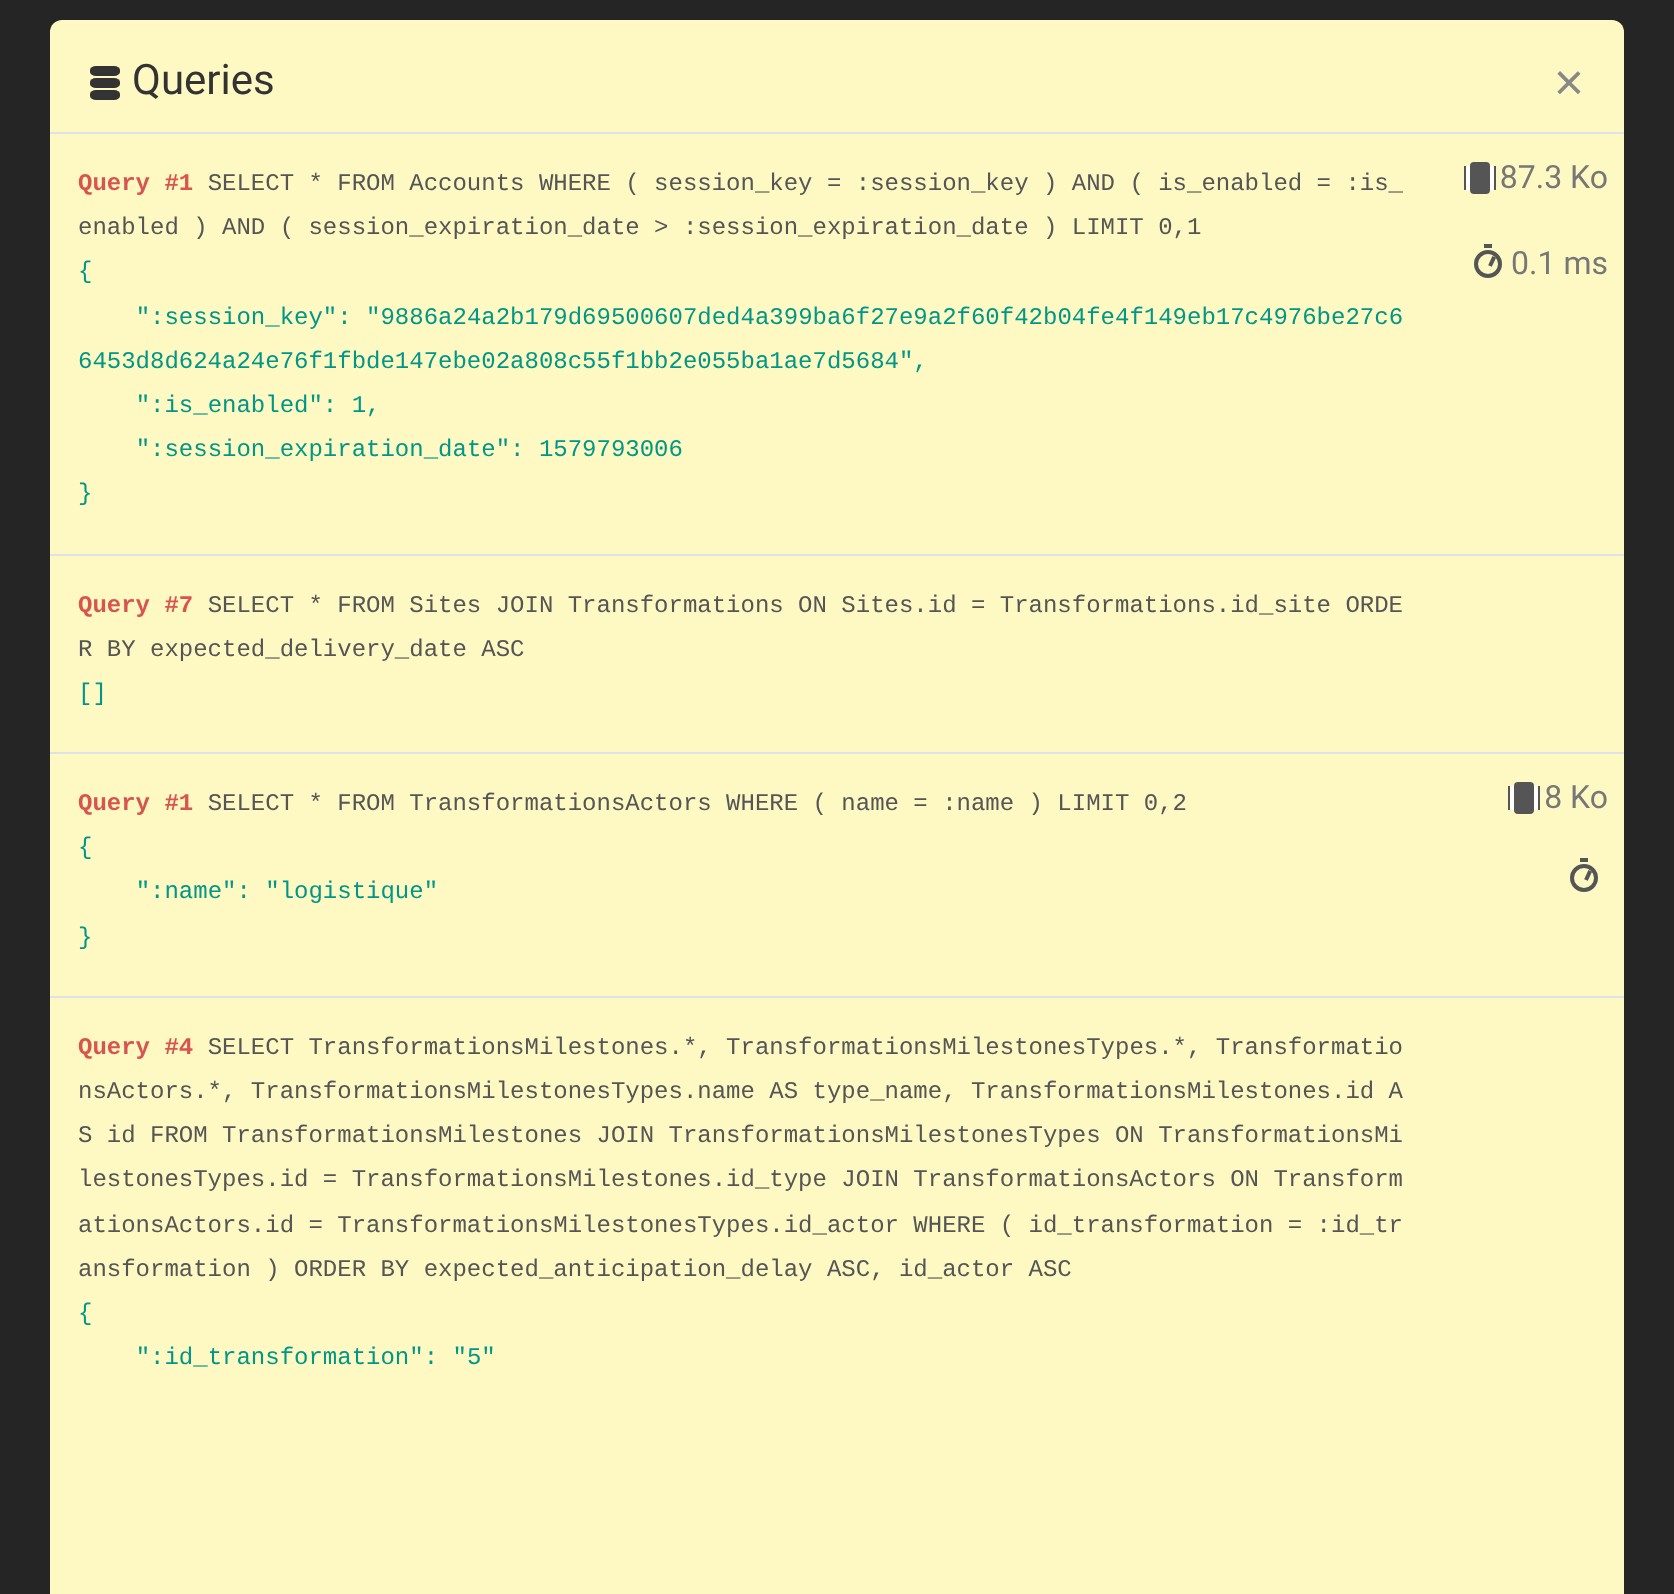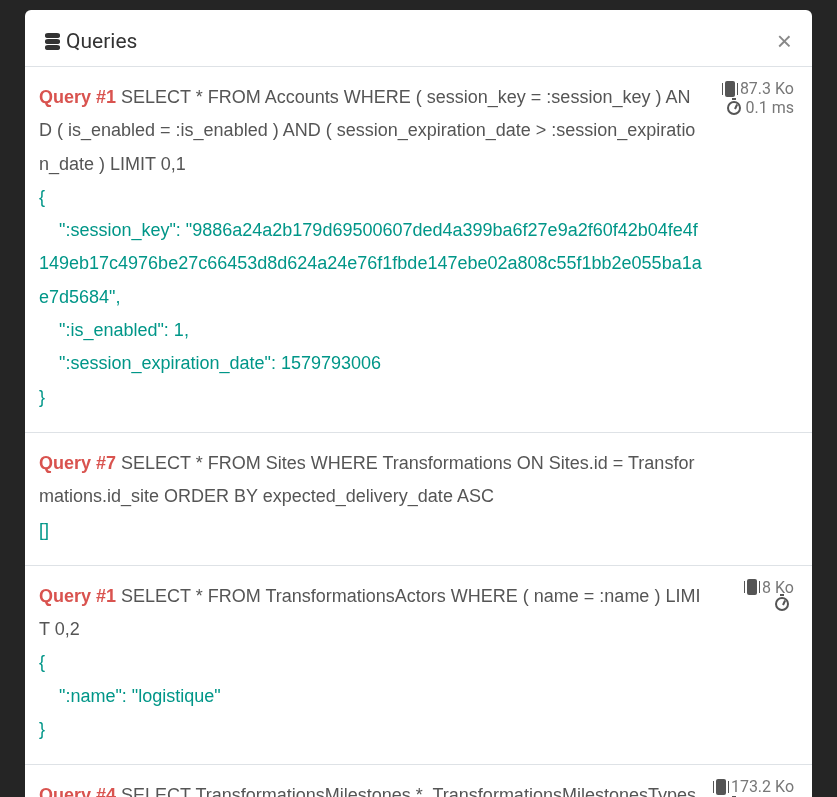--- a/index.html
+++ b/index.html
@@ -15,21 +15,21 @@
       position: absolute;
       inset: 0;
       background: rgba(0,0,0,0.5);
     }
     .modal {
       position: absolute;
       top: 10px;
       left: 25px;
       right: 25px;
       bottom: 0;
-      background: #ffffff;
+      background: #fef9c3;
       border-radius: 6px 6px 0 0;
       display: flex;
       flex-direction: column;
       overflow: hidden;
     }
     .modal-header {
       display: flex;
       align-items: center;
       padding: 18px 20px 12px 20px;
       border-bottom: 1px solid #dee2e6;
@@ -69,45 +69,45 @@
       flex: 1;
       overflow-y: auto;
       padding: 0;
     }
     .query-block {
       padding: 14px 20px 18px 14px;
       border-bottom: 1px solid #dee2e6;
       position: relative;
     }
     .query-content {
-      font-family: Liberation Sans, sans-serif;
-      font-size: 18px;
+      font-family: Liberation Mono, monospace;
+      font-size: 12px;
       line-height: 1.85;
       white-space: pre-wrap;
       word-break: break-all;
       padding-right: 90px;
     }
     .query-label {
       color: #d9534f;
       font-weight: bold;
     }
     .query-sql {
       color: #555;
     }
     .query-params {
       color: #009688;
     }
     .metrics {
       position: absolute;
       top: 12px;
-      right: 18px;
+      right: 8px;
       text-align: right;
       display: flex;
       flex-direction: column;
-      gap: 0;
+      gap: 24px;
       align-items: flex-end;
     }
     .metric {
       display: flex;
       align-items: center;
       gap: 5px;
       color: #777;
       font-size: 16px;
       white-space: nowrap;
     }
@@ -190,21 +190,21 @@
       </div>
       <div class="query-content"><span class="query-label">Query #1</span> <span class="query-sql">SELECT * FROM Accounts WHERE ( session_key = :session_key ) AND ( is_enabled = :is_enabled ) AND ( session_expiration_date &gt; :session_expiration_date ) LIMIT 0,1</span>
 <span class="query-params">{
     ":session_key": "9886a24a2b179d69500607ded4a399ba6f27e9a2f60f42b04fe4f149eb17c4976be27c66453d8d624a24e76f1fbde147ebe02a808c55f1bb2e055ba1ae7d5684",
     ":is_enabled": 1,
     ":session_expiration_date": 1579793006
 }</span></div>
     </div>
 
     <div class="query-block">
-      <div class="query-content"><span class="query-label">Query #7</span> <span class="query-sql">SELECT * FROM Sites WHERE Transformations ON Sites.id = Transformations.id_site ORDER BY expected_delivery_date ASC</span>
+      <div class="query-content"><span class="query-label">Query #7</span> <span class="query-sql">SELECT * FROM Sites JOIN Transformations ON Sites.id = Transformations.id_site ORDER BY expected_delivery_date ASC</span>
 <span class="query-params">[]</span></div>
     </div>
 
     <div class="query-block">
       <div class="metrics">
         <div class="metric">
           <span class="mem-icon"></span>
           <span>8 Ko</span>
         </div>
         <div class="metric">
@@ -212,29 +212,19 @@
           <span></span>
         </div>
       </div>
       <div class="query-content"><span class="query-label">Query #1</span> <span class="query-sql">SELECT * FROM TransformationsActors WHERE ( name = :name ) LIMIT 0,2</span>
 <span class="query-params">{
     ":name": "logistique"
 }</span></div>
     </div>
 
     <div class="query-block" style="border-bottom:none;">
-      <div class="metrics">
-        <div class="metric">
-          <span class="mem-icon"></span>
-          <span>173.2 Ko</span>
-        </div>
-        <div class="metric">
-          <span class="stopwatch-icon"></span>
-          <span>0.6 ms</span>
-        </div>
-      </div>
       <div class="query-content"><span class="query-label">Query #4</span> <span class="query-sql">SELECT TransformationsMilestones.*, TransformationsMilestonesTypes.*, TransformationsActors.*, TransformationsMilestonesTypes.name AS type_name, TransformationsMilestones.id AS id FROM TransformationsMilestones JOIN TransformationsMilestonesTypes ON TransformationsMilestonesTypes.id = TransformationsMilestones.id_type JOIN TransformationsActors ON TransformationsActors.id = TransformationsMilestonesTypes.id_actor WHERE ( id_transformation = :id_transformation ) ORDER BY expected_anticipation_delay ASC, id_actor ASC</span>
 <span class="query-params">{
     ":id_transformation": "5"</span></div>
     </div>
 
   </div>
 </div>
 
 </body></html>

